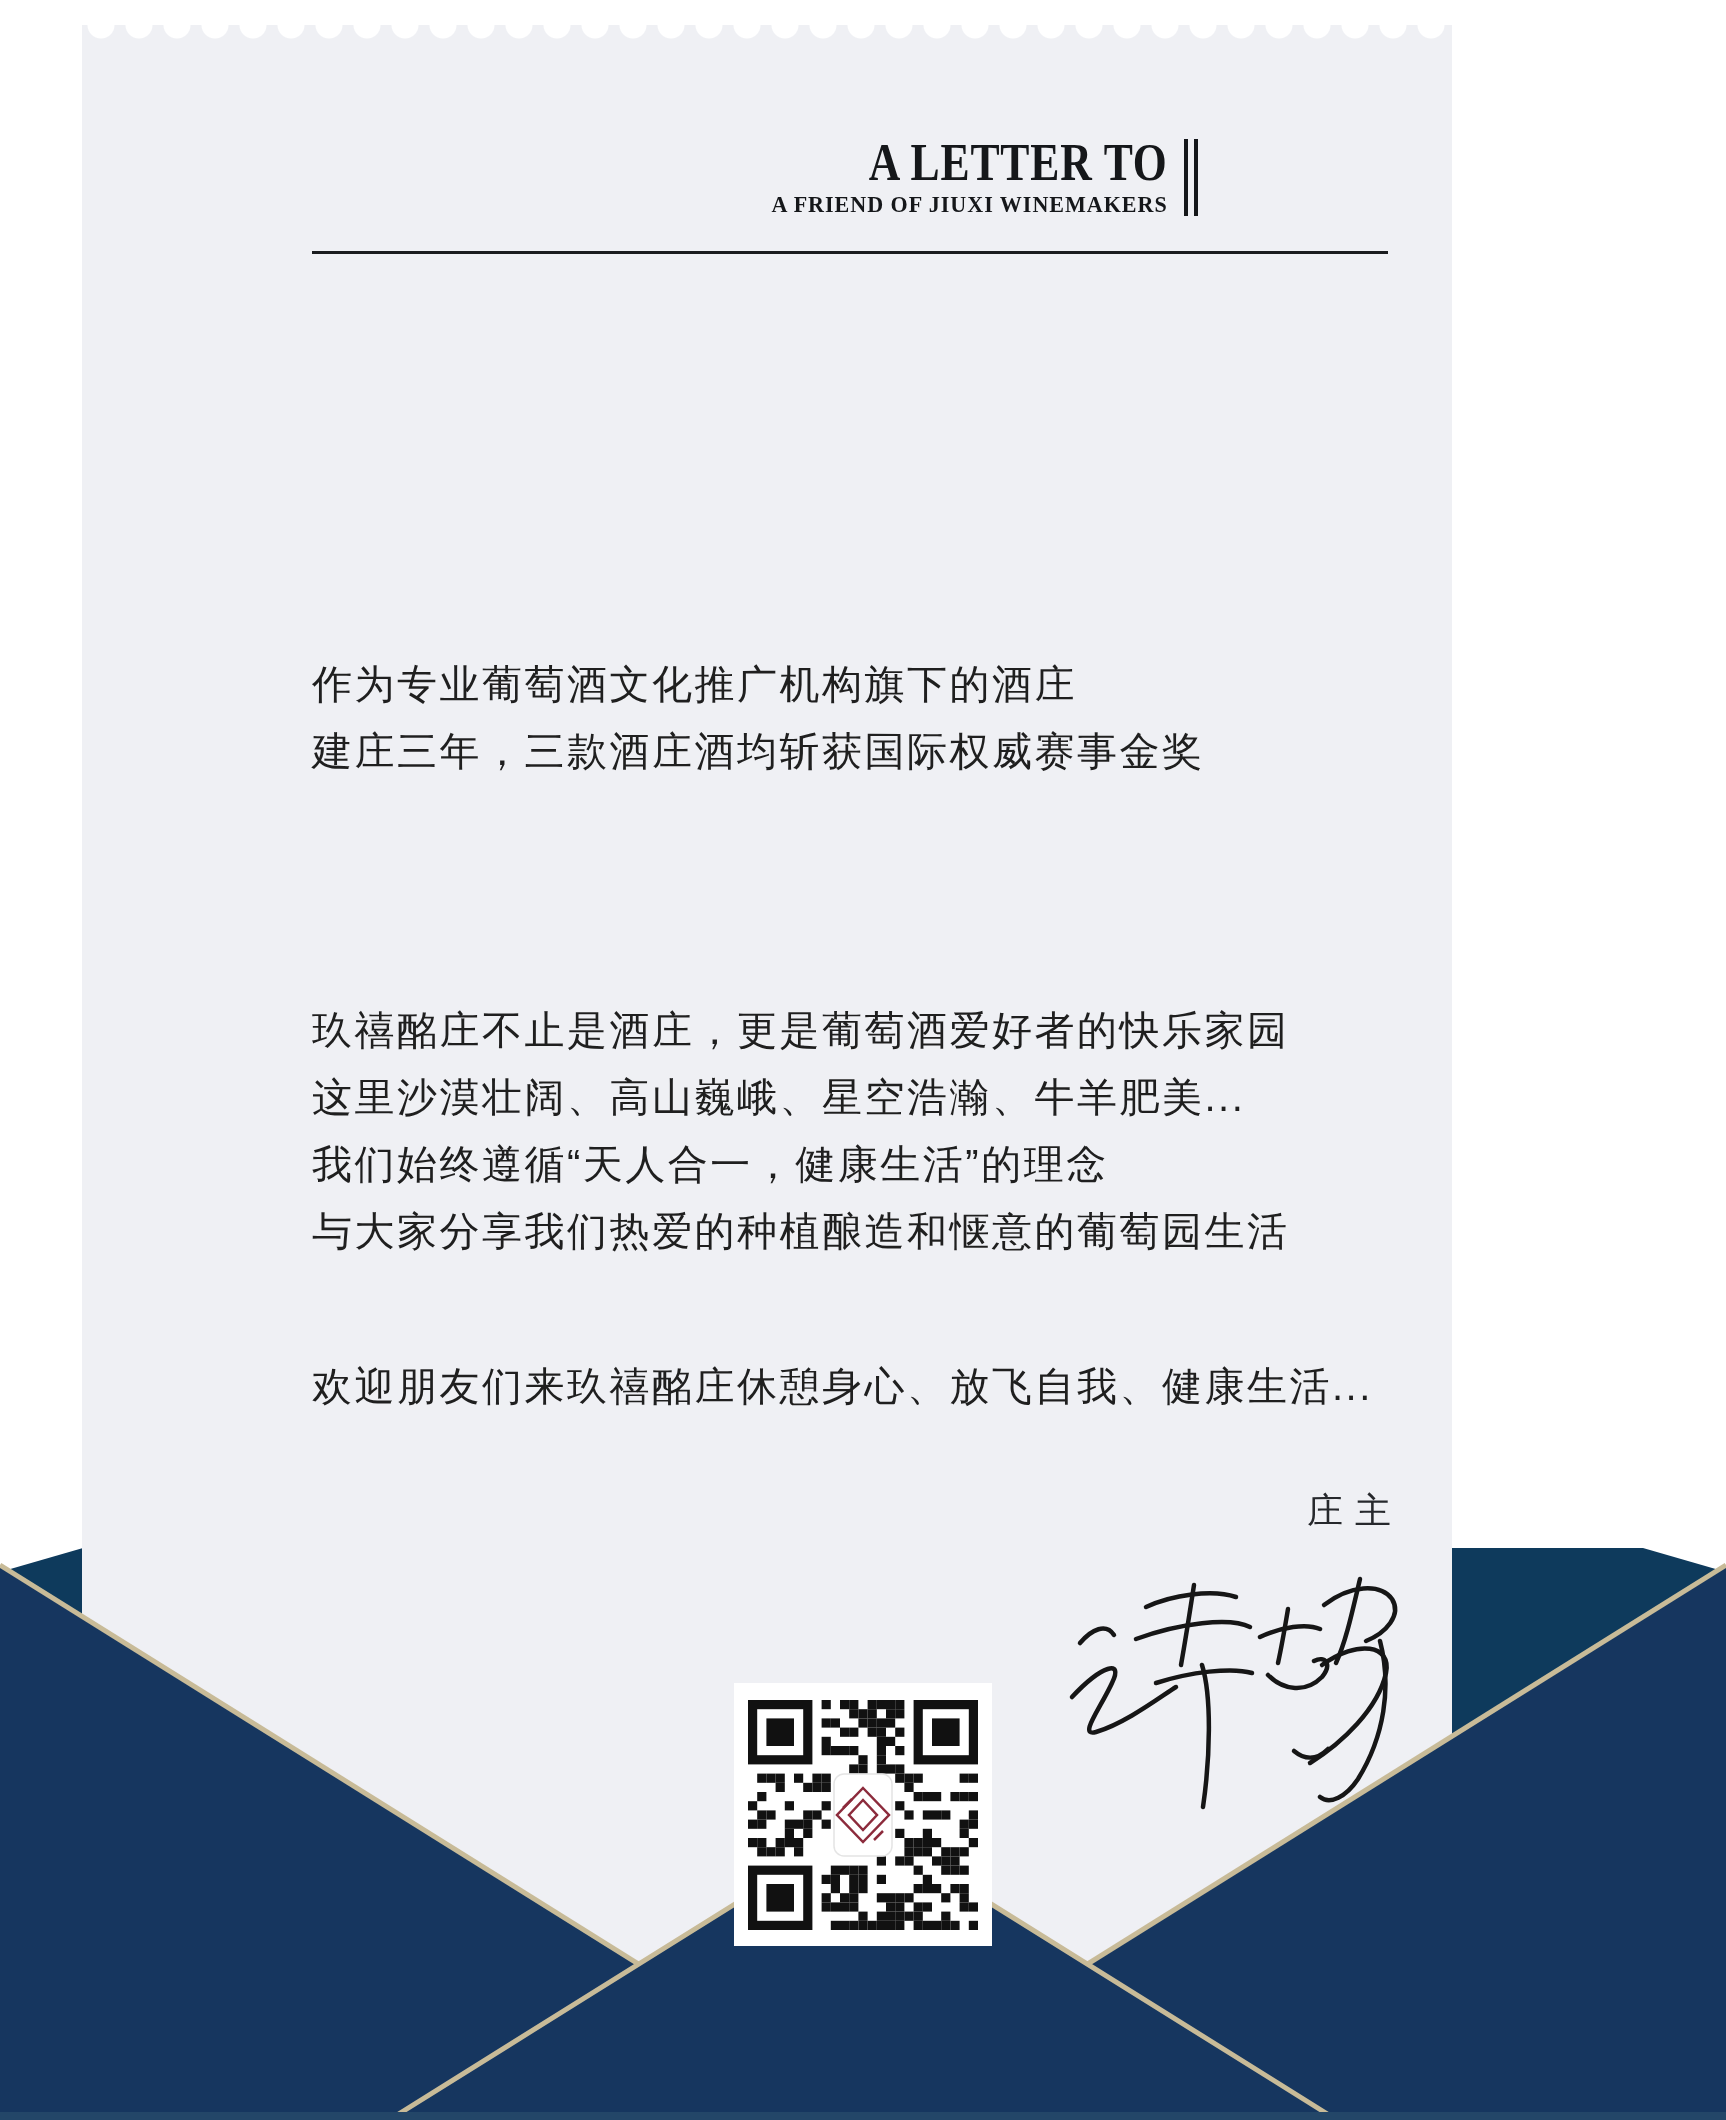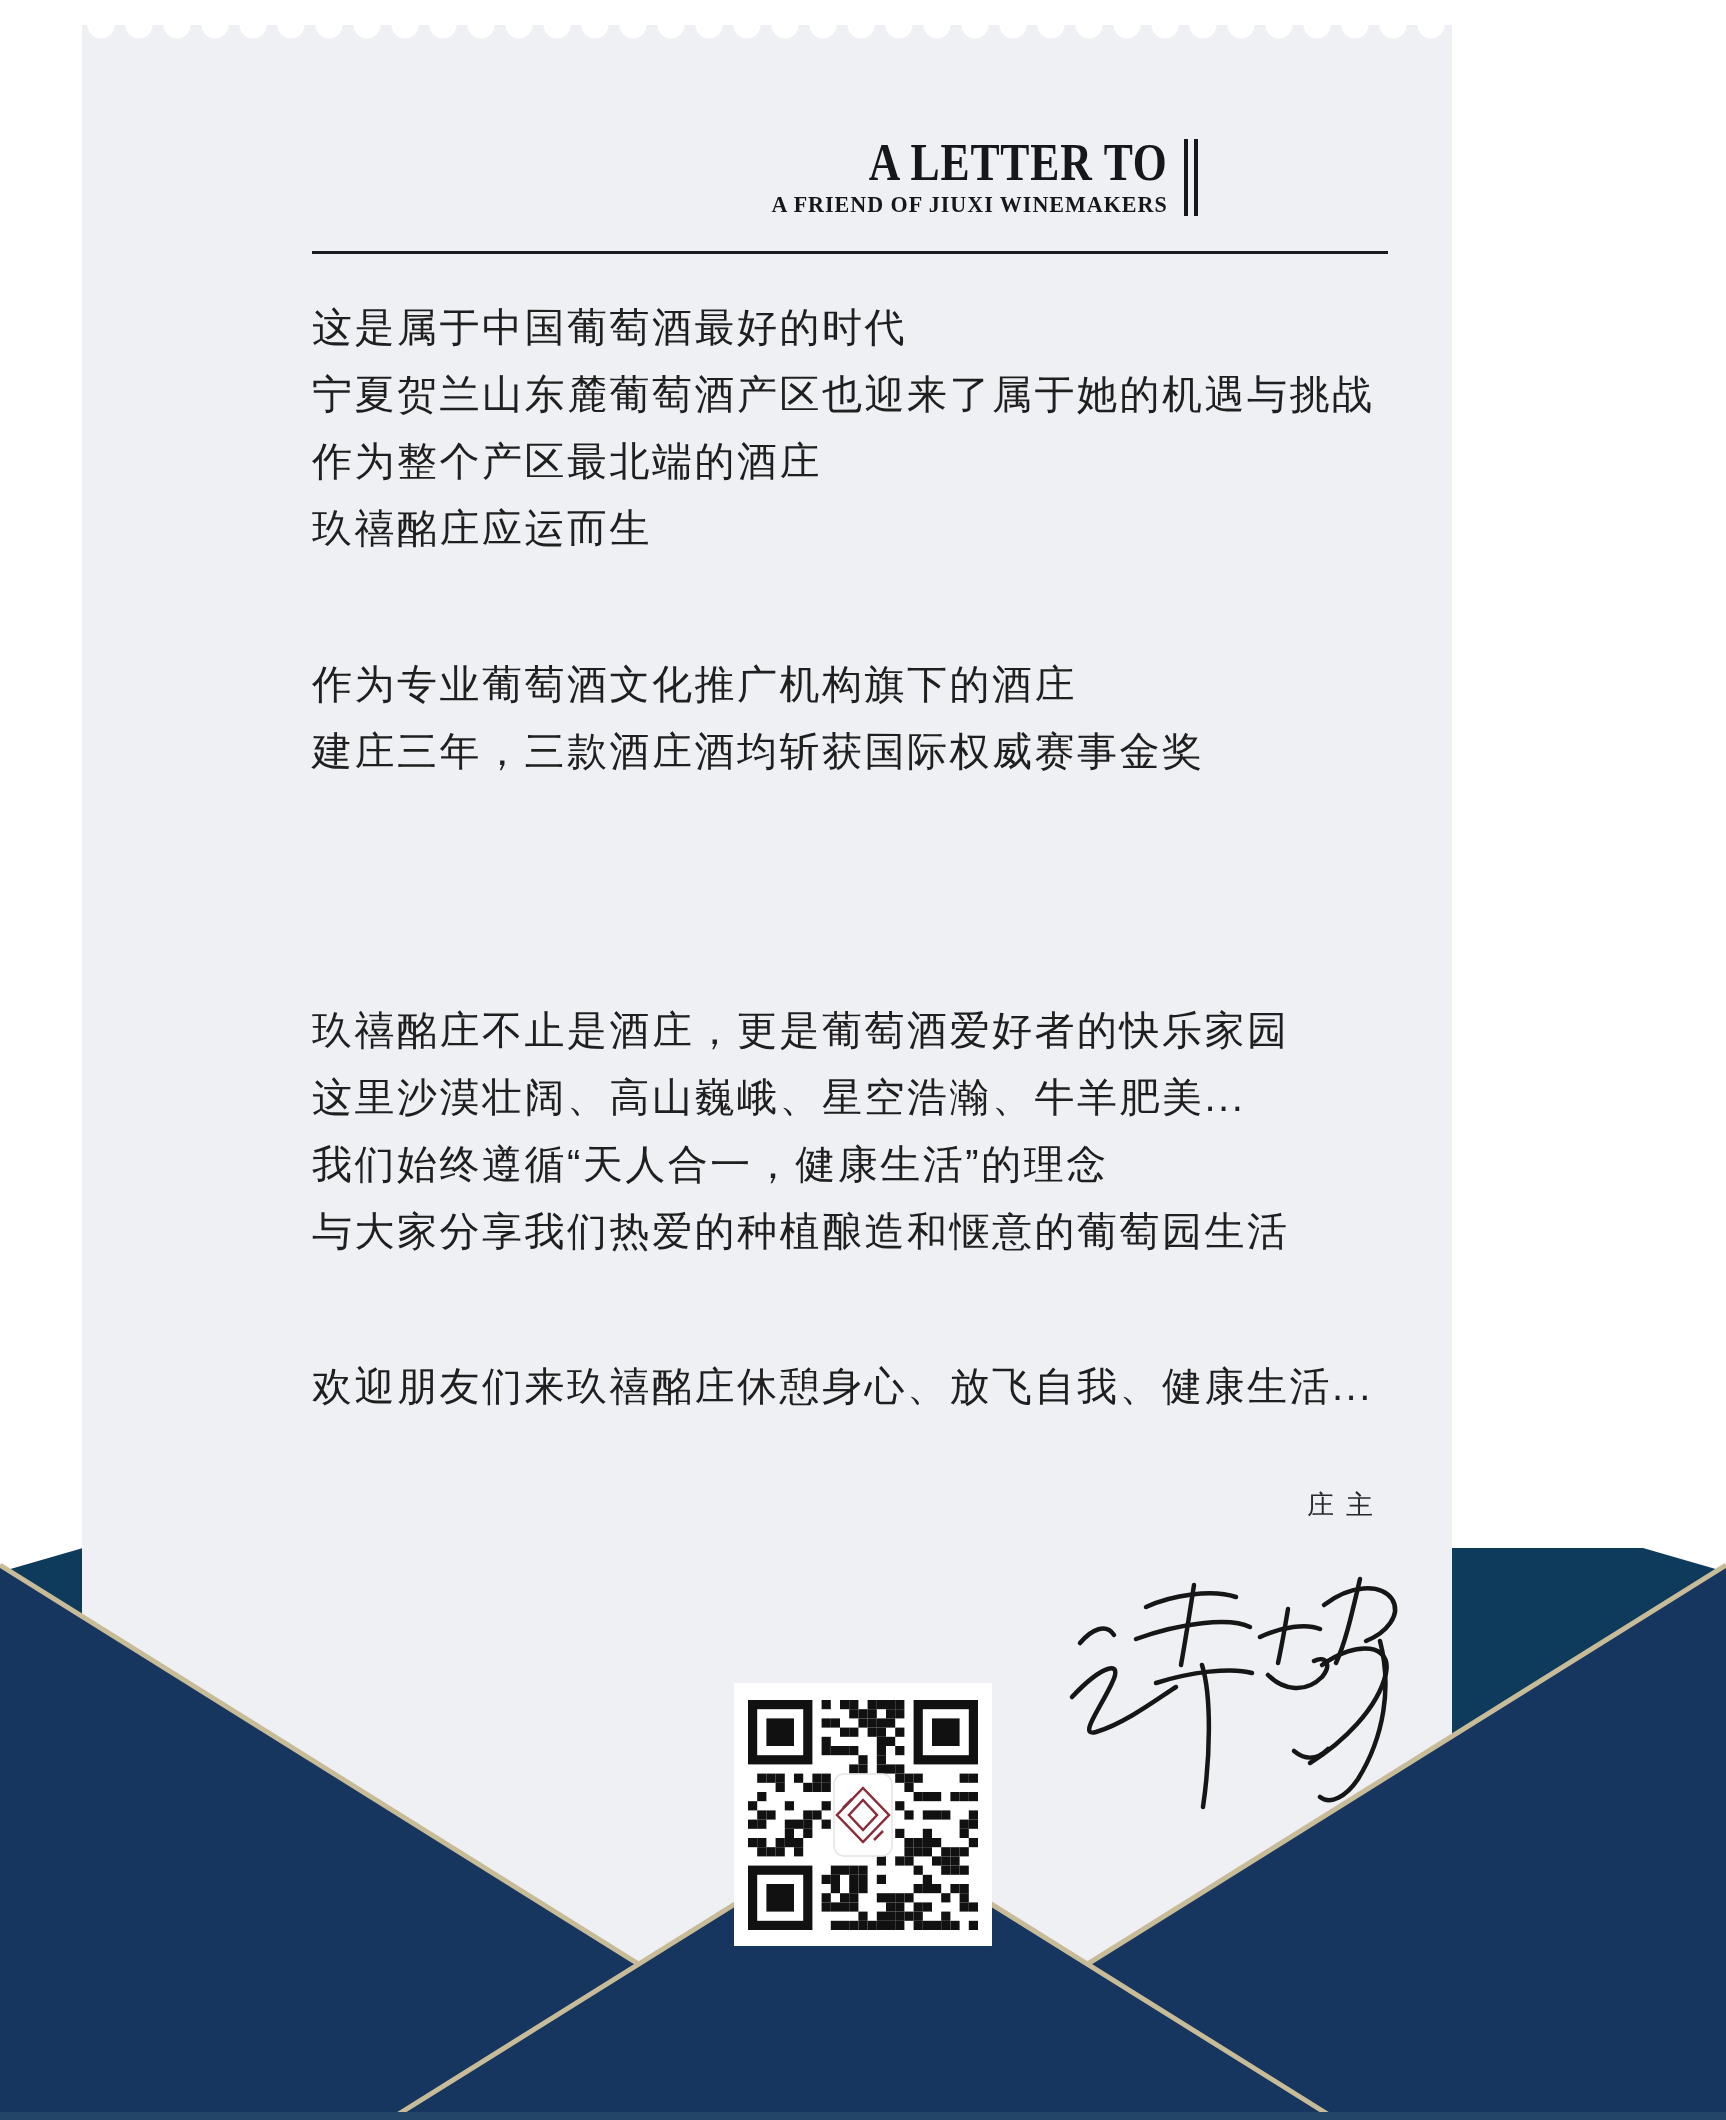--- a/index.html
+++ b/index.html
@@ -23,21 +23,21 @@
   .hdr-sub{font-family:"Liberation Serif","DejaVu Serif",serif;font-weight:700;color:#15171a;
     font-size:23px;letter-spacing:1px;line-height:1.25;white-space:nowrap;transform:scaleX(.96);transform-origin:right center;}
   .hdr-bars{display:flex;gap:6px;padding:4px 0;}
   .hdr-bars i{display:block;width:4px;background:#15171a;}
   .hdr-divider{position:absolute;left:230px;top:204px;width:1076px;height:3px;background:#1a1c1f;}
 
   
   .para{position:absolute;left:230px;color:#1f1f1f;font-size:40px;line-height:67px;
     letter-spacing:2.5px;font-weight:500;white-space:nowrap;}
   .p1{top:247px;} .p2{top:604px;} .p3{top:950px;} .p4{top:1306px;}
-  .signoff{position:absolute;left:1225px;top:1440px;color:#26282c;font-size:27px;
+  .signoff{position:absolute;left:1225px;top:1440px;color:#26282c;font-size:36px;
     letter-spacing:12px;font-weight:500;}
 
   .signature{position:absolute;left:978px;top:1498px;width:350px;height:292px;}
 
   
   .qr-box{position:absolute;left:734px;top:1683px;width:258px;height:263px;background:#ffffff;
     z-index:3;display:flex;align-items:center;justify-content:center;}
 
   .env-front{position:absolute;left:0;top:0;z-index:2;}
 </style>
@@ -57,26 +57,20 @@
         <div class="hdr-title">A LETTER TO</div>
         <div class="hdr-sub">A FRIEND OF JIUXI WINEMAKERS</div>
       </div>
       <div class="hdr-bars">
           <i></i>
           <i></i>
         </div>
     </div>
     <div class="hdr-divider"></div>
 
-    <div class="para p1">
-      <div>这是属于中国葡萄酒最好的时代</div>
-      <div>宁夏贺兰山东麓葡萄酒产区也迎来了属于她的机遇与挑战</div>
-      <div>作为整个产区最北端的酒庄</div>
-      <div>玖禧酩庄应运而生</div>
-    </div>
 
     <div class="para p2">
       <div>作为专业葡萄酒文化推广机构旗下的酒庄</div>
       <div>建庄三年，三款酒庄酒均斩获国际权威赛事金奖</div>
     </div>
 
     <div class="para p3">
       <div>玖禧酩庄不止是酒庄，更是葡萄酒爱好者的快乐家园</div>
       <div>这里沙漠壮阔、高山巍峨、星空浩瀚、牛羊肥美...</div>
       <div>我们始终遵循“天人合一，健康生活”的理念</div>

